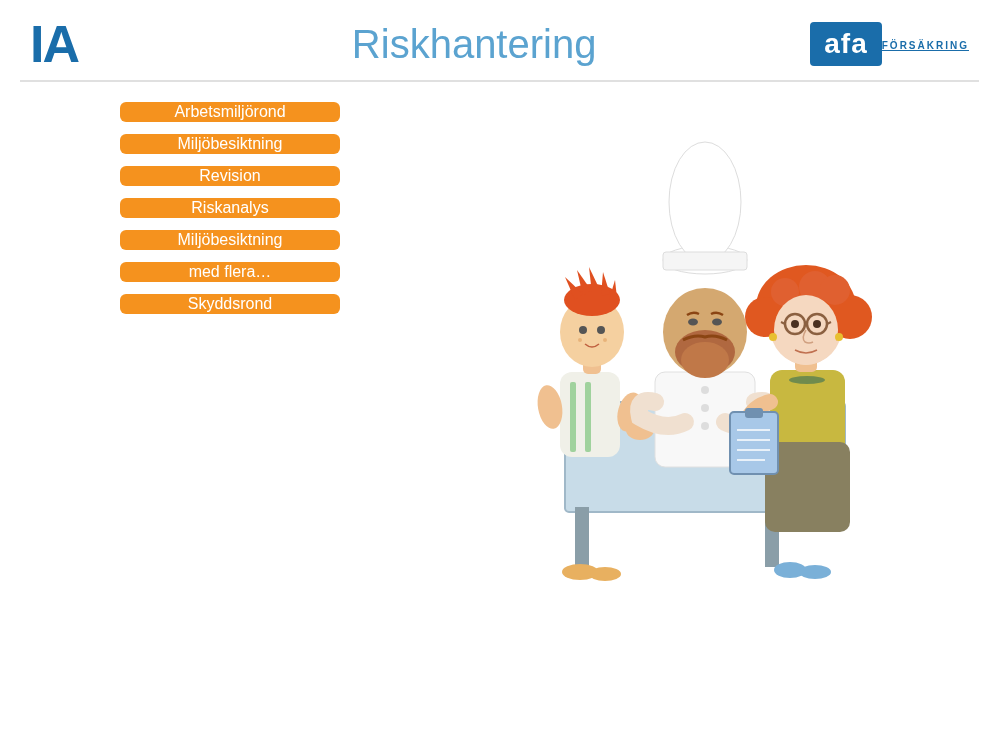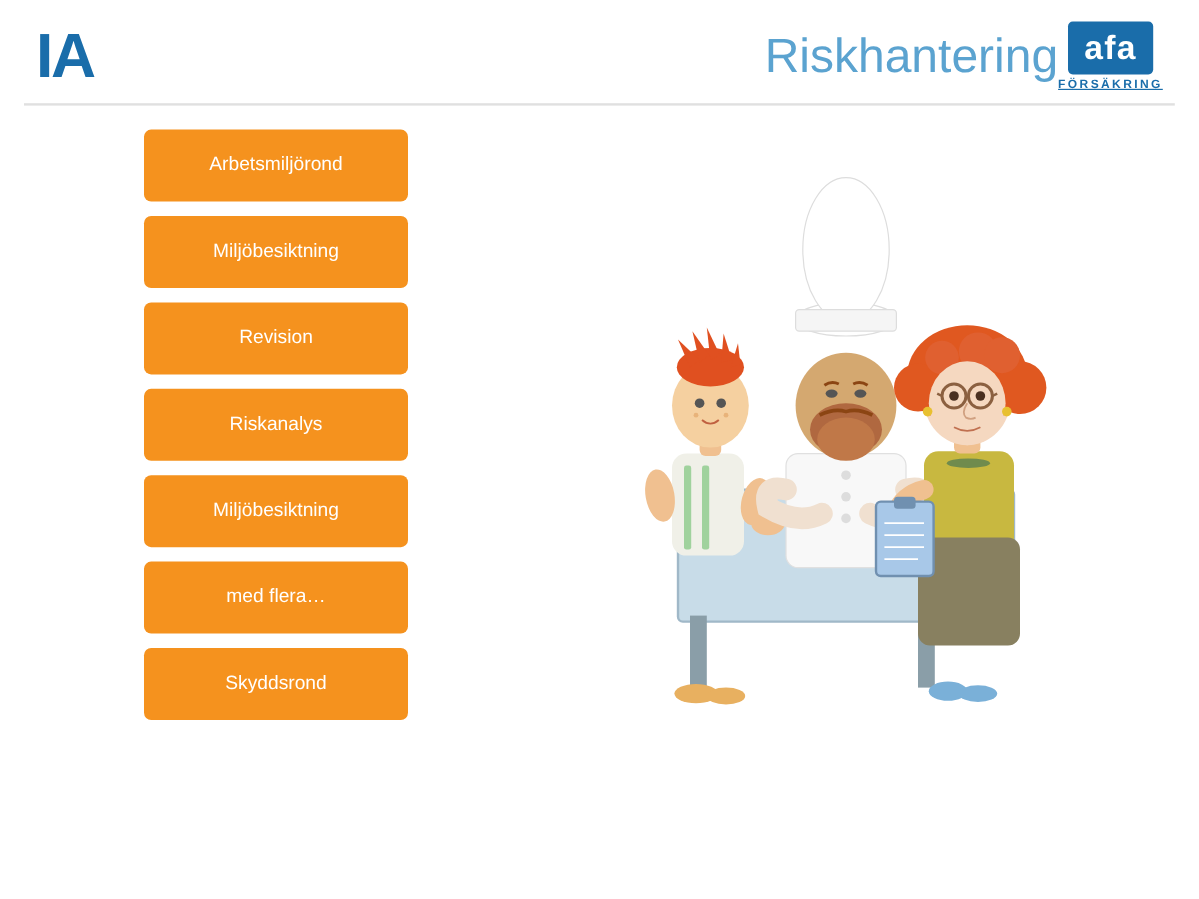--- a/index.html
+++ b/index.html
@@ -27,27 +27,27 @@
       color: #1a6daa;
       line-height: 1;
       letter-spacing: -2px;
     }
 
     .page-title {
       font-size: 40px;
       color: #5ba3d0;
       font-weight: normal;
       flex: 1;
-      text-align: right;
+      text-align: center;
       padding-left: 60px;
     }
 
     .logo-afa {
       display: flex;
-      flex-direction: column;
+      flex-direction: row;
       align-items: center;
     }
 
     .afa-badge {
       background: #1a6daa;
       color: white;
       font-size: 28px;
       font-weight: bold;
       padding: 6px 14px;
       border-radius: 4px;
@@ -77,21 +77,21 @@
       flex-direction: column;
       gap: 12px;
       min-width: 220px;
     }
 
     .menu-btn {
       background: #f5921e;
       color: #ffffff;
       border: none;
       border-radius: 6px;
-      padding: 21px 20px;
+      padding: 1px 20px;
       font-size: 16px;
       font-weight: normal;
       cursor: pointer;
       text-align: center;
       width: 220px;
       transition: background 0.2s;
     }
 
     
     .illustration-area {

